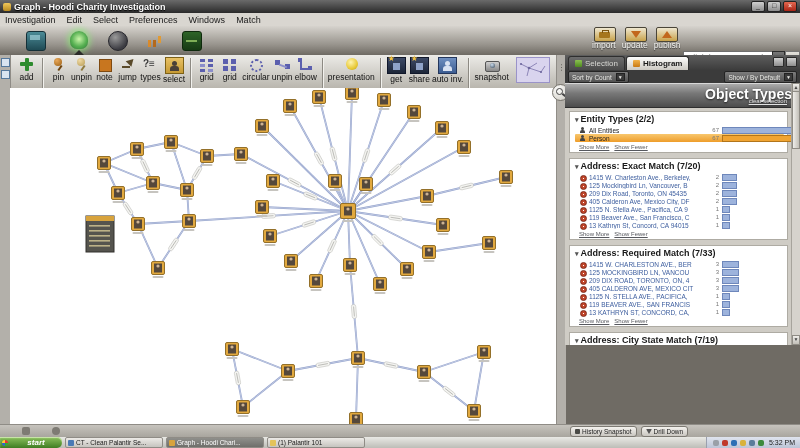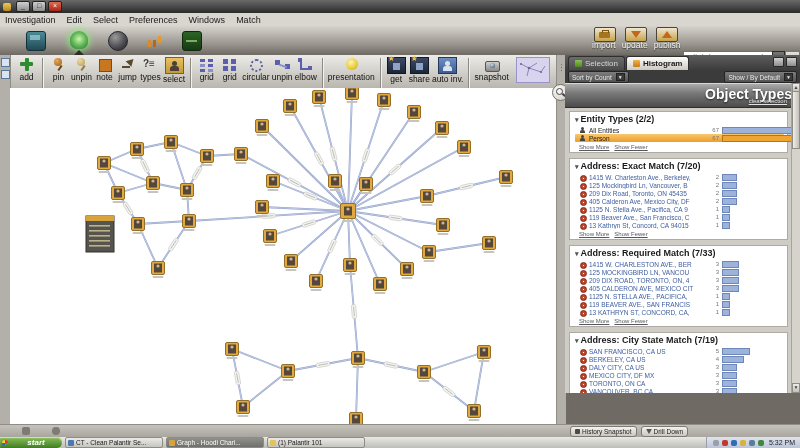--- a/index.html
+++ b/index.html
@@ -111,21 +111,21 @@
   .canvas{position:absolute;left:10px;top:88px;width:546px;height:337px;background:#fff;}
   .canvas svg{position:absolute;inset:0;}
   .splitter{position:absolute;left:556px;top:55px;width:9px;height:370px;background:#b3b0aa;border-left:1px solid #908d87;
     color:#5a5852;font-size:8px;text-align:center;padding-top:8px;letter-spacing:0;}
   .magbtn{position:absolute;left:552px;top:84px;width:15px;height:15px;border-radius:50%;
     background:radial-gradient(circle at 35% 30%,#fdfdfb,#cac7bf);border:1px solid #77746d;}
   .magbtn::before{content:"";position:absolute;left:3px;top:3px;width:5px;height:5px;border:1.5px solid #444;border-radius:50%;}
   .magbtn::after{content:"";position:absolute;left:9px;top:9px;width:4px;height:1.5px;background:#444;transform:rotate(40deg);}
 
   
-  .panel{position:absolute;left:565px;top:55px;width:235px;height:338px;background:#cfccc5;}
+  .panel{position:absolute;left:565px;top:55px;width:235px;height:290px;background:#cfccc5;}
   .ptabs{position:absolute;top:0;left:0;right:0;height:15px;background:linear-gradient(#5e5e5e,#3c3c3c);display:flex;align-items:flex-end;padding-left:3px;}
   .ptab{height:13px;display:flex;align-items:center;gap:3px;font-size:8px;color:#d8d8d4;padding:0 6px;
     background:linear-gradient(#6c6c6c,#4a4a4a);border:1px solid #2e2e2e;border-bottom:none;border-radius:3px 3px 0 0;margin-right:1px;}
   .ptab.active{background:linear-gradient(#fdfdfc,#ccc9c2);color:#1a1a1a;font-weight:bold;}
   .ti{width:7px;height:7px;border-radius:1px;}
   .ti-selection{background:linear-gradient(#8cc152,#4e8a1e);}
   .ti-histogram{background:linear-gradient(#f2b34c,#c97a14);}
   .pwin{margin-left:auto;display:flex;gap:2px;padding:0 3px 3px 0;}
   .pwinbtn{width:9px;height:8px;background:linear-gradient(#cfcfcf,#8d8d8d);border:1px solid #2a2a2a;border-radius:1px;}
   .pctrl{position:absolute;top:15px;left:0;right:0;height:13px;background:#3b3b3b;display:flex;justify-content:space-between;padding:1px 3px;}
@@ -182,20 +182,21 @@
   .trico{width:6px;height:6px;border-radius:2px;}
   .trtime{font-size:7px;color:#1a1a1a;margin-left:2px;}
 </style>
 </head>
 <body>
 
 <div class="win">
 
   <div class="titlebar">
     <span class="app-ico"></span>
+    <span class="title">Graph - Hoodi Charity Investigation</span>
     <span class="winbtn">_</span>
     <span class="winbtn">□</span>
     <span class="winbtn close">×</span>
   </div>
 
   <div class="menubar" id="menubar">
       <span class="menuitem">Investigation</span>
       <span class="menuitem">Edit</span>
       <span class="menuitem">Select</span>
       <span class="menuitem">Preferences</span>

